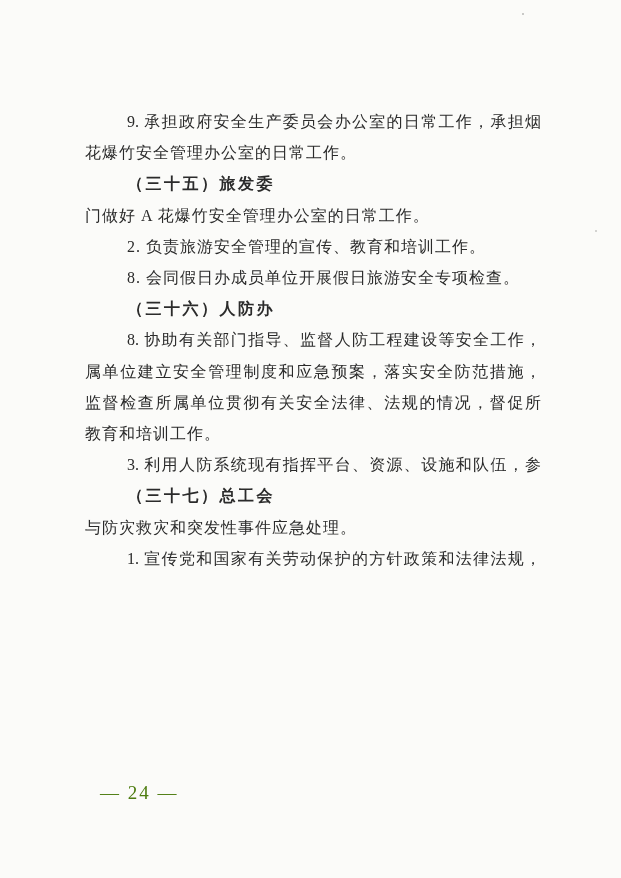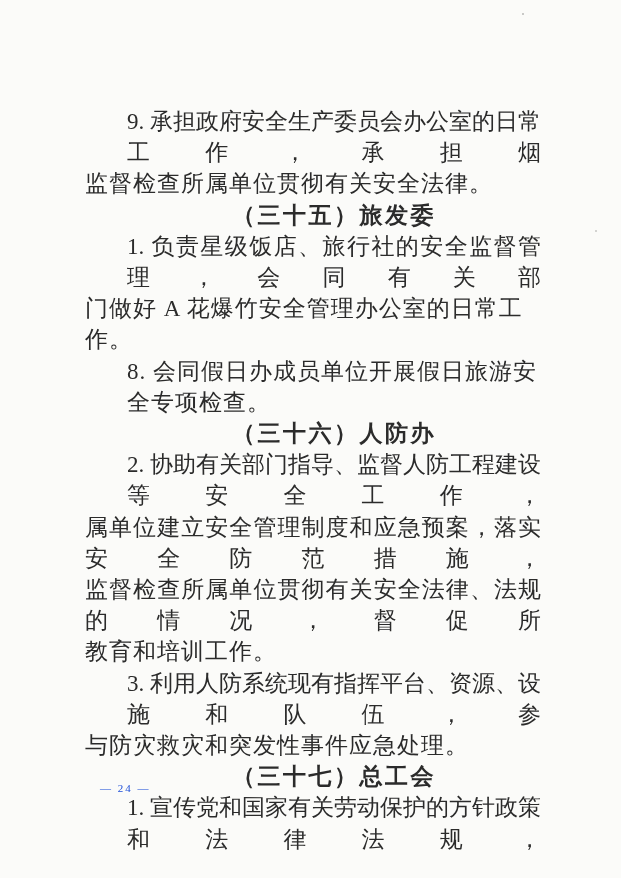--- a/index.html
+++ b/index.html
@@ -23,60 +23,59 @@
       radial-gradient(circle 1px   at 40px  236px, rgba(0,0,0,.10) 60%, transparent 61%),
       radial-gradient(circle 1px   at 18px  520px, rgba(0,0,0,.08) 60%, transparent 61%),
       radial-gradient(circle 1px   at 580px 700px, rgba(0,0,0,.08) 60%, transparent 61%),
       radial-gradient(circle 1px   at 300px 856px, rgba(0,0,0,.08) 60%, transparent 61%);
   }
   .content {
     position:absolute;
     left:85px; top:106px; width:456px;
   }
   .line {
-    font-size:23px;
+    font-size:16px;
     line-height:31.2px;
     letter-spacing:1px;
     white-space:normal;
   }
   .line.fill {
     letter-spacing:0;
     text-align:justify;
     text-align-last:justify;
   }
   .line.indent { padding-left:42px; }
   .line.heading {
     font-weight:bold;
     letter-spacing:2.5px;
-    text-align:center;
   }
   .footer {
     position:absolute;
     left:100px; top:782px;
-    font-size:11px;
+    font-size:19px;
     letter-spacing:2px;
-    color:#1d4ed8;
+    color:#4d7c0f;
   }
 </style>
 </head>
 <body>
 
 <div class="page">
   <div class="noise"></div>
   <div class="content" id="lines">
       <div class="line indent fill">9. 承担政府安全生产委员会办公室的日常工作，承担烟</div>
-      <div class="line">监督检查所属单位贯彻有关安全法律。</div>
+      <div class="line">花爆竹安全管理办公室的日常工作。</div>
       <div class="line indent heading">（三十五）旅发委</div>
-      <div class="line indent fill">1. 负责星级饭店、旅行社的安全监督管理，会同有关部</div>
       <div class="line">门做好 A 花爆竹安全管理办公室的日常工作。</div>
+      <div class="line indent">2. 负责旅游安全管理的宣传、教育和培训工作。</div>
       <div class="line indent">8. 会同假日办成员单位开展假日旅游安全专项检查。</div>
       <div class="line indent heading">（三十六）人防办</div>
-      <div class="line indent fill">2. 协助有关部门指导、监督人防工程建设等安全工作，</div>
+      <div class="line indent fill">8. 协助有关部门指导、监督人防工程建设等安全工作，</div>
       <div class="line fill">属单位建立安全管理制度和应急预案，落实安全防范措施，</div>
       <div class="line fill">监督检查所属单位贯彻有关安全法律、法规的情况，督促所</div>
       <div class="line">教育和培训工作。</div>
       <div class="line indent fill">3. 利用人防系统现有指挥平台、资源、设施和队伍，参</div>
+      <div class="line indent heading">（三十七）总工会</div>
       <div class="line">与防灾救灾和突发性事件应急处理。</div>
-      <div class="line indent heading">（三十七）总工会</div>
       <div class="line indent fill">1. 宣传党和国家有关劳动保护的方针政策和法律法规，</div>
     </div>
   <div class="footer">— 24 —</div>
 </div>
 
 </body></html>

